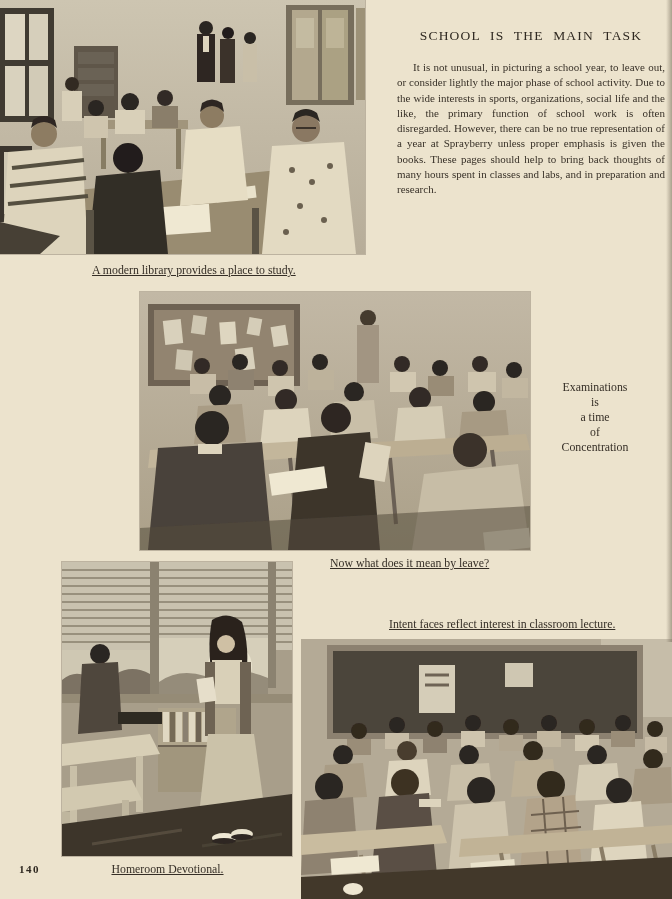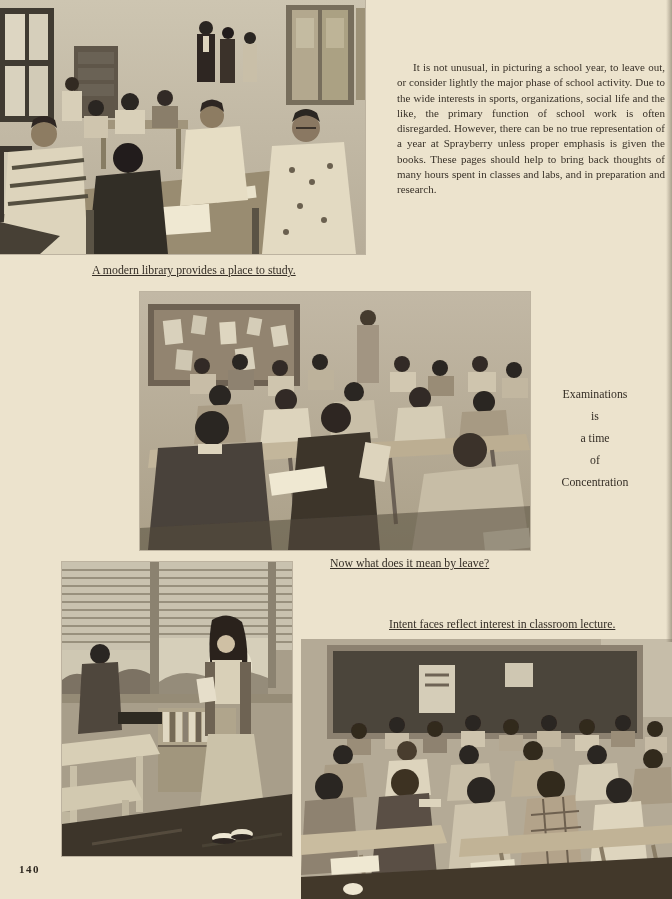--- a/index.html
+++ b/index.html
@@ -47,21 +47,21 @@
     position:absolute;font-size:11.8px;color:#352e26;white-space:nowrap;text-decoration:underline;
   }
   #caption-library{left:92px;top:263px;}
   #caption-nowwhat{left:330px;top:556px;}
   #caption-lecture{left:389px;top:617px;}
   #caption-homeroom{left:50px;top:862px;width:235px;text-align:center;}
   .side-note{
     position:absolute;left:543px;top:380px;width:104px;
     font-size:11.8px;line-height:15px;text-align:center;color:#352e26;
   }
-  .side-note div{white-space:nowrap;margin-top:7px;}
+  .side-note div{white-space:nowrap;}
   .page-number{
     position:absolute;left:19px;top:863px;
     font-size:11px;letter-spacing:1.5px;font-weight:600;color:#2f2921;
   }
 </style>
 </head>
 <body>
 
 <div class="page">
 
@@ -149,20 +149,21 @@
             <circle cx="286" cy="232" r="3"></circle>
         </g>
 
         <polygon points="0,222 60,236 40,254 0,254" fill="#464035"></polygon>
         <rect x="86" y="210" width="8" height="44" fill="#5a5245"></rect>
         <rect x="252" y="208" width="7" height="46" fill="#5a5245"></rect>
       </g>
     </svg>
   </div>
 
+  <h1 class="headline">SCHOOL IS THE MAIN TASK</h1>
   <p class="body-text">It is not unusual, in picturing a school year, to leave out, or consider lightly the major phase of school activity. Due to the wide interests in sports, organizations, social life and the like, the primary function of school work is often disregarded. However, there can be no true representation of a year at Sprayberry unless proper emphasis is given the books. These pages should help to bring back thoughts of many hours spent in classes and labs, and in preparation and research.</p>
 
   <div class="caption" id="caption-library">A modern library provides a place to study.</div>
 
   <div class="photo" id="photo-exams" title="Students bent over their desks during an examination">
     <svg viewBox="0 0 390 258" preserveAspectRatio="none">
       <defs>
         <filter id="soft2" x="-5%" y="-5%" width="110%" height="110%">
             <feGaussianBlur stdDeviation="0.7"></feGaussianBlur>
           </filter>
@@ -413,17 +414,18 @@
         <line x1="352" y1="206" x2="362" y2="254" stroke="#8a7d66" stroke-width="4"></line>
         <rect x="30" y="218" width="48" height="16" fill="#efe8d2" transform="rotate(-4 54 226)"></rect>
         <rect x="170" y="222" width="44" height="14" fill="#e9e2cb" transform="rotate(-5 192 229)"></rect>
 
         <polygon points="0,238 371,218 371,260 0,260" fill="#42382c"></polygon>
         <ellipse cx="52" cy="250" rx="10" ry="6" fill="#eee6d0"></ellipse>
       </g>
     </svg>
   </div>
 
+  <div class="caption" id="caption-homeroom">Homeroom Devotional.</div>
 
   <div class="page-number">140</div>
 
   <div class="scan-edge"></div>
 </div>
 
 </body></html>

